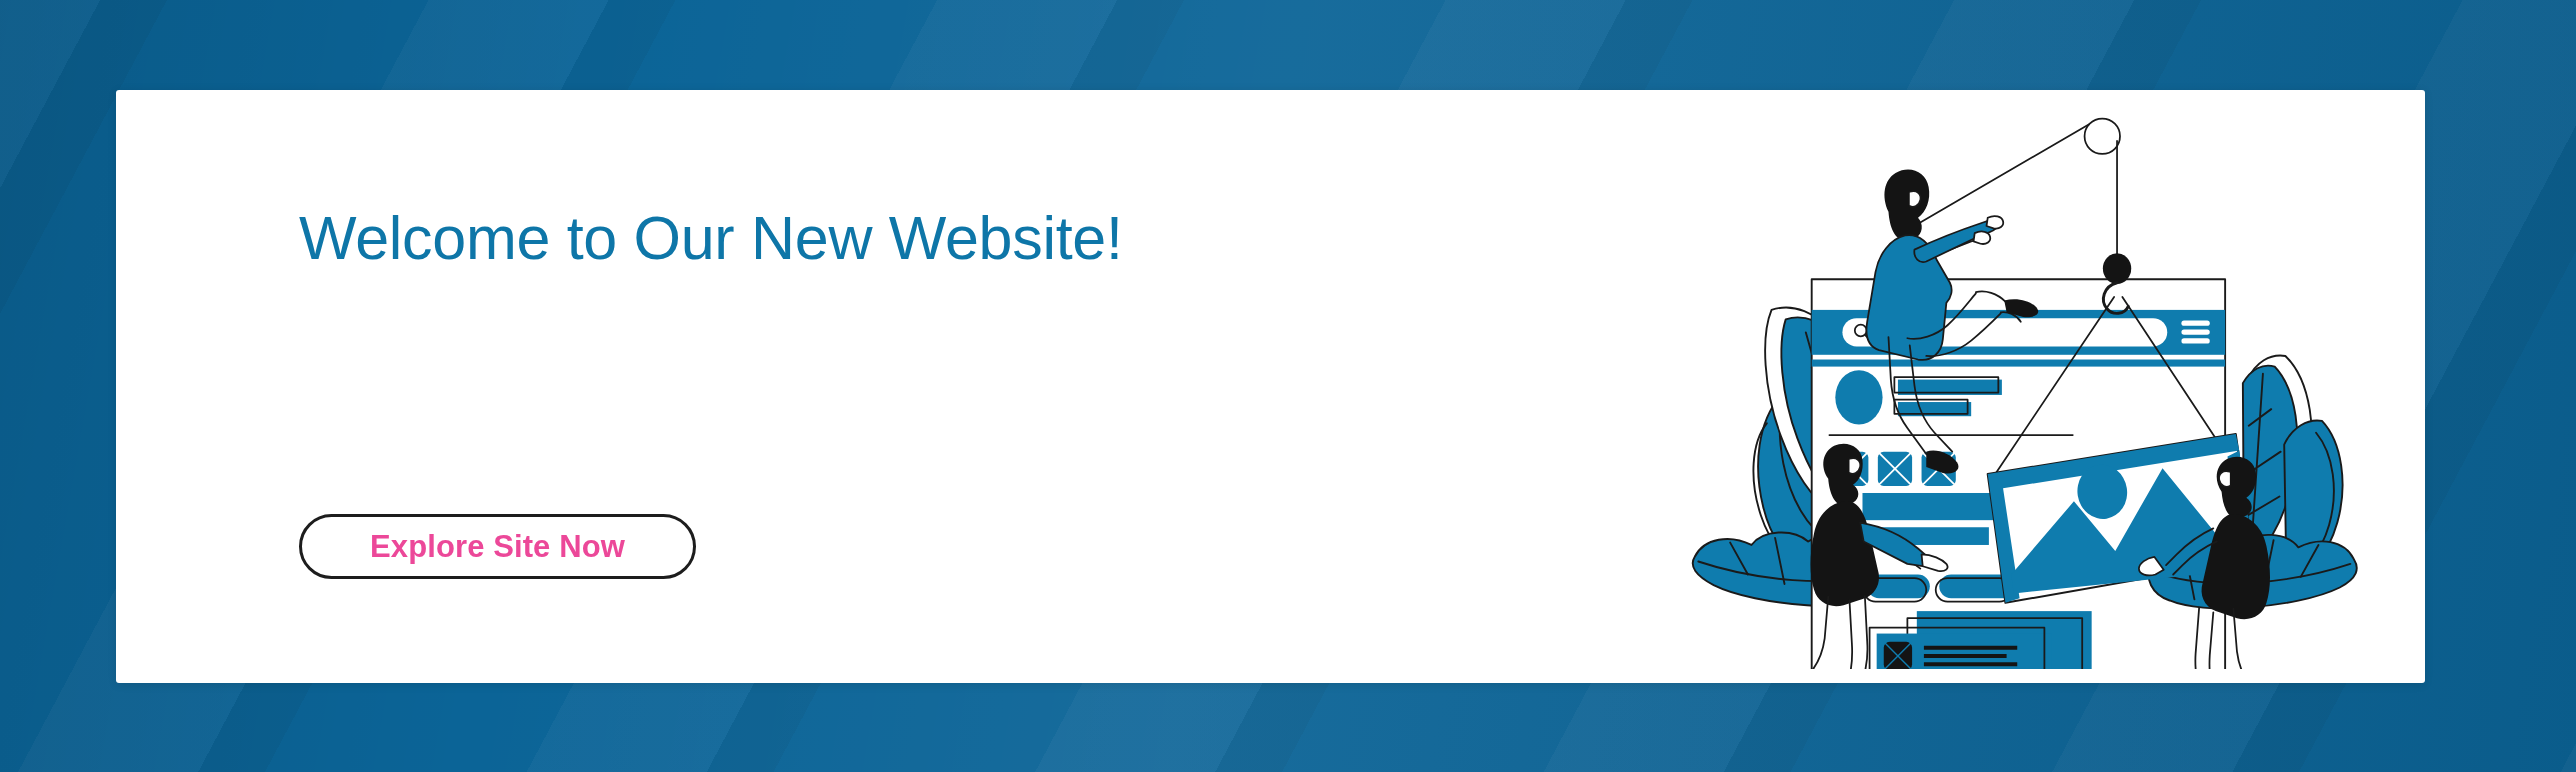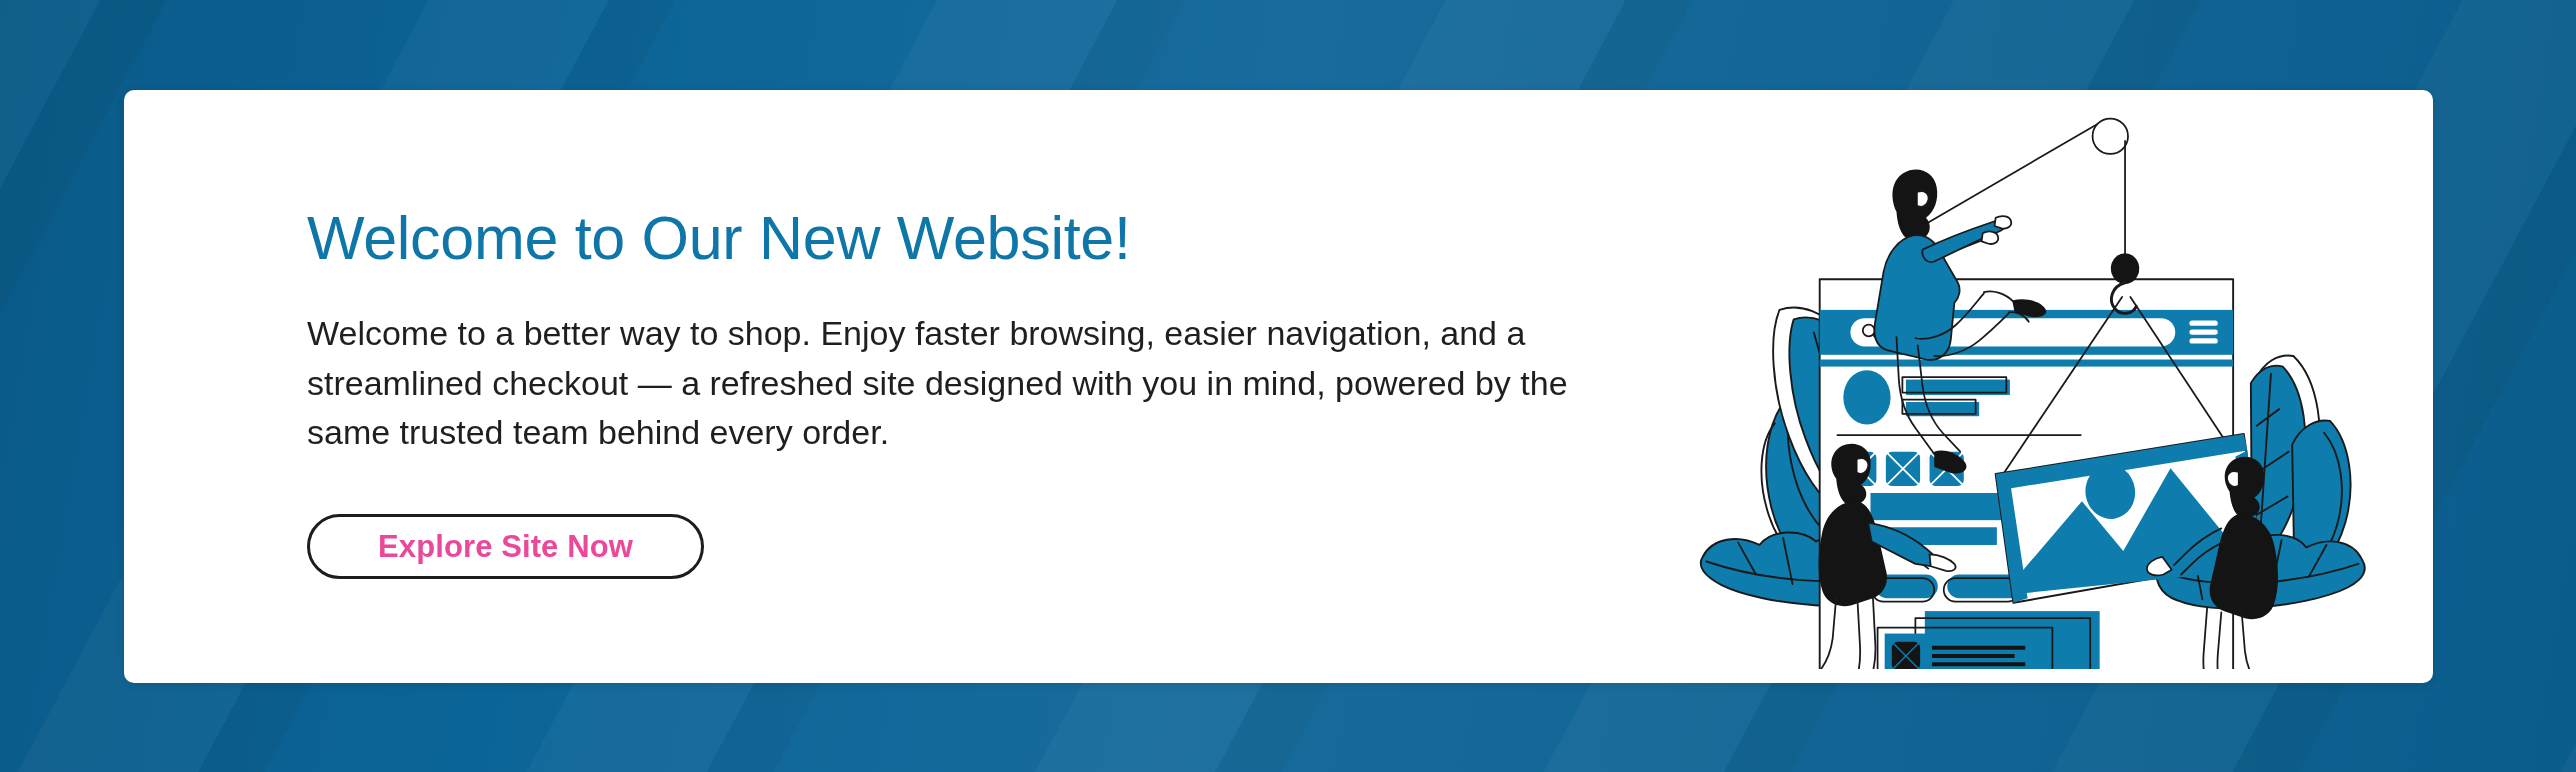--- a/index.html
+++ b/index.html
@@ -43,26 +43,26 @@
   .banner-sheen {
     position: absolute;
     inset: 0;
     background: linear-gradient(100deg, rgba(0,0,0,0.10) 0%, rgba(0,0,0,0) 22%, rgba(255,255,255,0.05) 48%, rgba(0,0,0,0.08) 100%);
     pointer-events: none;
   }
 
   
   .card {
     position: absolute;
-    left: 124px;
+    left: 116px;
     top: 90px;
     width: 2309px;
     height: 593px;
     background: #ffffff;
-    border-radius: 10px;
+    border-radius: 3px;
     box-shadow: 0 1.2px 8.3px rgba(0,0,0,0.10);
     overflow: hidden;
   }
 
   
   .copy {
     position: absolute;
     left: 183px;
     top: 0;
     width: 1348px;
@@ -130,21 +130,20 @@
 
 <div class="banner">
   <div class="banner-stripes"></div>
   <div class="banner-sheen"></div>
 
   <div class="card">
 
     <div class="copy">
       <h1 class="headline">Welcome to Our New Website!</h1>
 
-      <p class="subcopy">Welcome to a better way to shop. Enjoy faster browsing, easier navigation, and a streamlined checkout — a refreshed site designed with you in mind, powered by the same trusted team behind every order.</p>
 
       <div class="cta-wrap">
         <button class="cta-button">Explore Site Now</button>
       </div>
     </div>
 
     <div class="illustration">
       <svg viewBox="0 0 1240 960" xmlns="http://www.w3.org/2000/svg">
         <g fill="none" stroke="#1a1a1a" stroke-width="3.2" stroke-linecap="round" stroke-linejoin="round">
 

